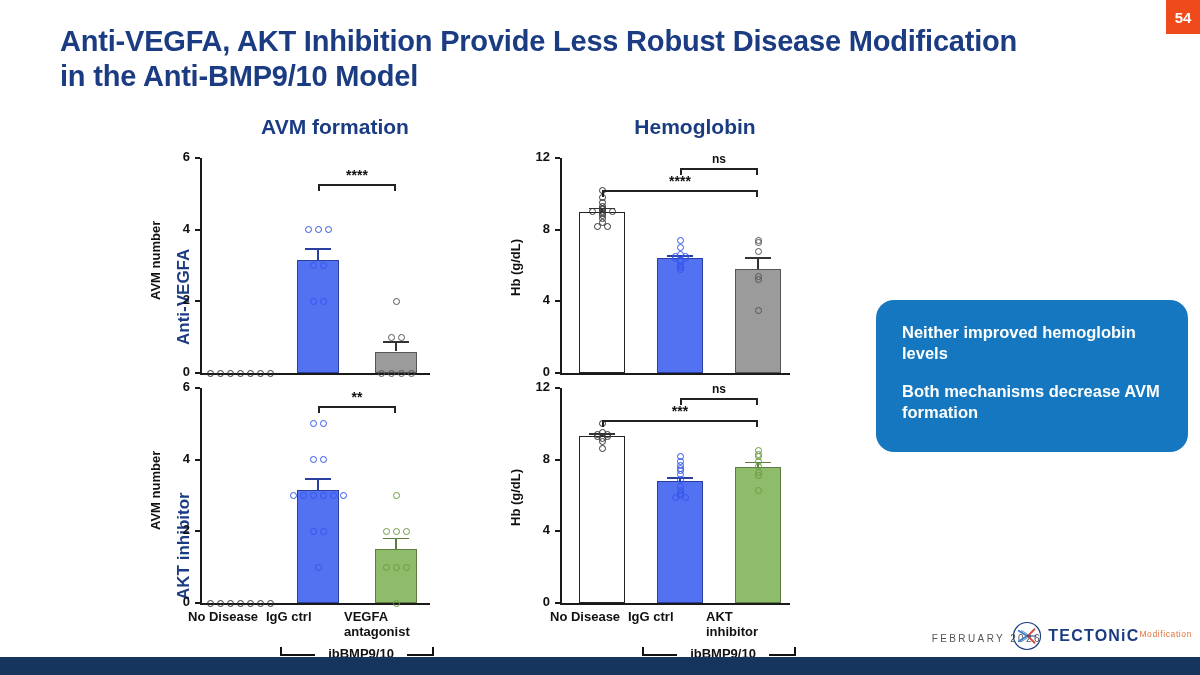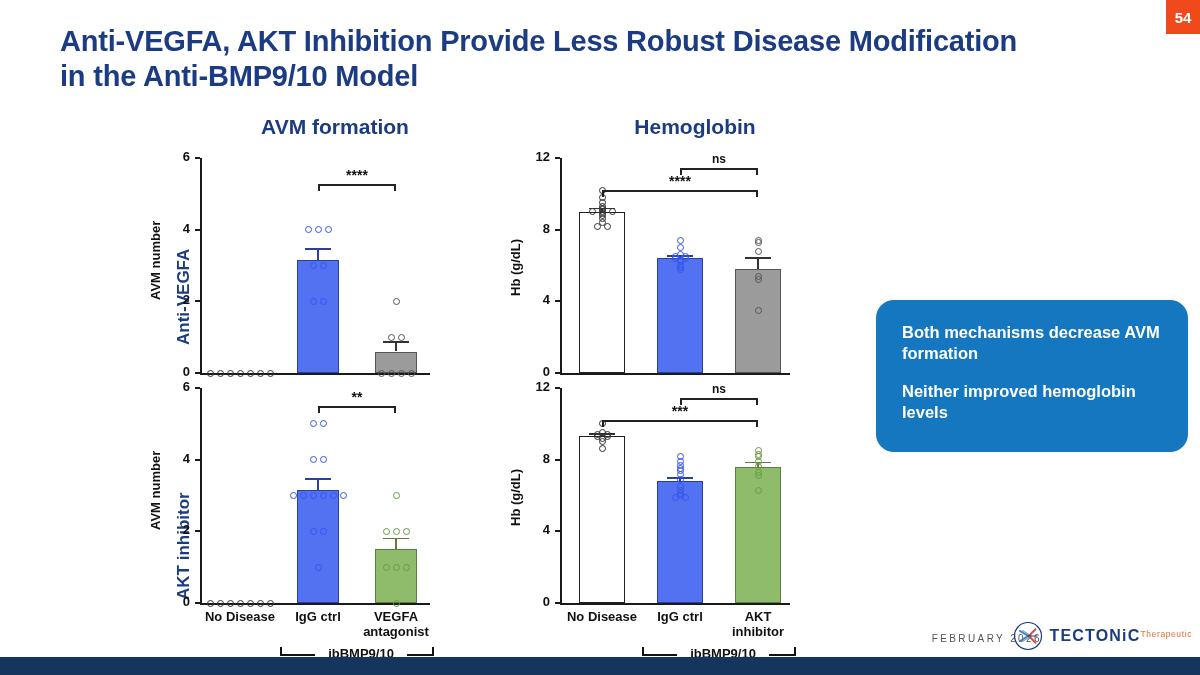--- a/index.html
+++ b/index.html
@@ -53,21 +53,21 @@
   .dot.dark{border-color:#333;}
 
   .sig-bracket{position:absolute;}
   .sig-bracket .hline{position:absolute;left:0;top:0;height:1.6px;background:#222;width:100%;}
   .sig-bracket .vl{position:absolute;top:0;width:1.6px;background:#222;height:7px;}
   .sig-bracket .vl.l{left:0;}
   .sig-bracket .vl.r{right:0;}
   .sig-lab{position:absolute;font-size:14px;font-weight:bold;color:#111;text-align:center;white-space:nowrap;}
   .sig-lab.ns{font-size:12px;font-weight:bold;}
 
-  .xlab{position:absolute;font-size:13px;font-weight:bold;color:#111;text-align:center;line-height:1.15;}
+  .xlab{position:absolute;font-size:13px;font-weight:bold;color:#111;line-height:1.15;}
 
   .group-bracket{position:absolute;}
   .group-bracket .gh{position:absolute;left:0;bottom:0;height:2px;background:#111;width:100%;}
   .group-bracket .gv{position:absolute;bottom:0;width:2px;background:#111;height:9px;}
   .group-bracket .gv.l{left:0;}
   .group-bracket .gv.r{right:0;}
   .group-bracket-lab{position:absolute;font-size:13px;font-weight:bold;color:#111;
     background:#fff;padding:0 4px;text-align:center;}
 
   
@@ -345,37 +345,37 @@
       <div class="xlab" style="left:146px;top:222px;width:104px;">AKT<br>inhibitor</div>
       <div class="group-bracket" style="left:82px;top:257px;width:154px;height:11px;">
       <div class="gh"></div>
         <div class="gv l"></div>
         <div class="gv r"></div>
       </div>
       <div class="group-bracket-lab" style="left:117px;top:258px;width:84px;">ibBMP9/10</div>
     </div>
 
   <div class="callout">
+    <p>Neither improved hemoglobin levels</p>
     <p>Both mechanisms decrease AVM formation</p>
-    <p>Neither improved hemoglobin levels</p>
   </div>
 
   <div class="footnote">
   </div>
 
   <div class="date">FEBRUARY 2026</div>
 
   <div class="logo">
     <svg width="30" height="30" viewBox="0 0 40 40">
       <circle cx="20" cy="20" r="18" fill="none" stroke="#1b3c82" stroke-width="1.6"></circle>
       <path d="M9 13 L20 20 L9 27" fill="none" stroke="#3f7fc1" stroke-width="2.4" stroke-linecap="round"></path>
       <path d="M13 13 L24 20 L13 27" fill="none" stroke="#6aa3d8" stroke-width="1.8" stroke-linecap="round"></path>
       <path d="M30 11 L21 20 L30 29" fill="none" stroke="#d8483c" stroke-width="2.4" stroke-linecap="round"></path>
       <path d="M20 20 L32 20" fill="none" stroke="#1b3c82" stroke-width="1.6" stroke-linecap="round"></path>
     </svg>
     <span class="logo-txt">
       <span class="logo-main">TECTONiC</span>
-      <span class="logo-sub">Therapeutic</span>
+      <span class="logo-sub">Modification</span>
     </span>
   </div>
 
   <div class="footer-bar"></div>
 </div>
 
 </body></html>

